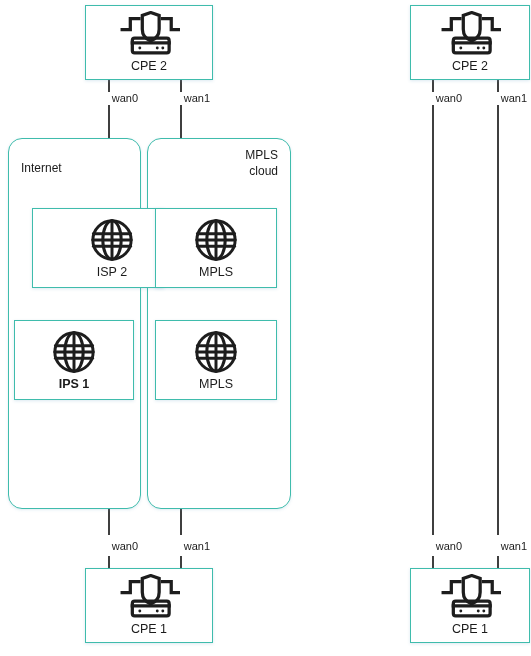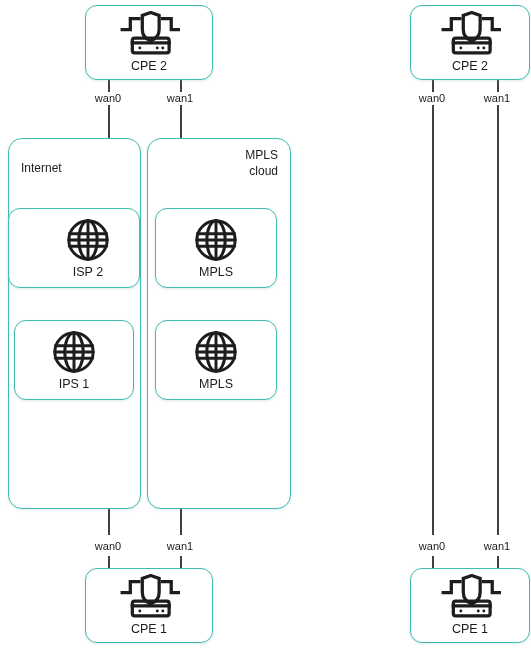--- a/index.html
+++ b/index.html
@@ -26,21 +26,21 @@
     position: absolute;
     width: 2px;
     background: #3f3f3f;
   }
   
   .port-label {
     position: absolute;
     font-size: 11px;
     line-height: 13px;
     color: #1b1b1b;
-    text-align: center;
+    text-align: right;
     white-space: nowrap;
     letter-spacing: 0px;
   }
   
   .cloud-box {
     position: absolute;
     border: 1.6px solid #3fbcac;
     border-radius: 14px;
     background: #ffffff;
     box-sizing: border-box;
@@ -52,21 +52,21 @@
     line-height: 16px;
     color: #1b1b1b;
     white-space: pre-line;
   }
   .cloud-title.left-align { text-align: left; }
   .cloud-title.right-align { text-align: right; }
   
   .node-box {
     position: absolute;
     border: 1.4px solid #3fbcac;
-    border-radius: 12px;
+    border-radius: 0;
     background: #ffffff;
     box-sizing: border-box;
     display: flex;
     flex-direction: column;
     align-items: center;
     justify-content: center;
     box-shadow: 0 1px 3px rgba(120,170,200,0.25);
   }
   .node-label {
     font-size: 12.5px;
@@ -113,21 +113,21 @@
           <polyline points="46.2,8 55.2,8 55.2,19.5 63.6,19.5"></polyline>
           <rect x="14.6" y="28.4" width="38.4" height="15.2" rx="2.4"></rect>
           <line x1="14.6" y1="33.2" x2="53" y2="33.2"></line>
           <circle cx="22.4" cy="38.6" r="1.5" fill="#1d1d1d" stroke="none"></circle>
           <circle cx="40.6" cy="38.6" r="1.5" fill="#1d1d1d" stroke="none"></circle>
           <circle cx="46.4" cy="38.6" r="1.5" fill="#1d1d1d" stroke="none"></circle>
         </svg>
       </span>
       <div class="node-label">CPE 2</div>
     </div>
-    <div class="node-box" style="left: 8px; top: 208px; width: 132px; height: 80px; border-color: rgb(63, 188, 172); padding-left: 28px;">
+    <div class="node-box" style="left: 32px; top: 208px; width: 132px; height: 80px; border-color: rgb(63, 188, 172); padding-left: 28px;">
       <span class="icon-wrap">
         <svg width="46" height="46" viewBox="0 0 48 48" fill="none" stroke="#1d1d1d" stroke-width="3.1" stroke-linecap="round">
           <circle cx="24" cy="24" r="20"></circle>
           <line x1="4.6" y1="17.4" x2="43.4" y2="17.4"></line>
           <line x1="4" y1="24" x2="44" y2="24"></line>
           <line x1="4.6" y1="30.6" x2="43.4" y2="30.6"></line>
           <line x1="24" y1="4" x2="24" y2="44"></line>
           <ellipse cx="24" cy="24" rx="9.6" ry="20"></ellipse>
         </svg>
       </span>
@@ -139,21 +139,21 @@
           <circle cx="24" cy="24" r="20"></circle>
           <line x1="4.6" y1="17.4" x2="43.4" y2="17.4"></line>
           <line x1="4" y1="24" x2="44" y2="24"></line>
           <line x1="4.6" y1="30.6" x2="43.4" y2="30.6"></line>
           <line x1="24" y1="4" x2="24" y2="44"></line>
           <ellipse cx="24" cy="24" rx="9.6" ry="20"></ellipse>
         </svg>
       </span>
       <div class="node-label">MPLS</div>
     </div>
-    <div class="node-box" style="left: 14px; top: 320px; width: 120px; height: 80px; border-color: rgb(63, 188, 172);">
+    <div class="node-box" style="left: 14px; top: 320px; width: 120px; height: 80px; border-color: rgb(63, 188, 172); font-weight: bold;">
       <span class="icon-wrap">
         <svg width="46" height="46" viewBox="0 0 48 48" fill="none" stroke="#1d1d1d" stroke-width="3.1" stroke-linecap="round">
           <circle cx="24" cy="24" r="20"></circle>
           <line x1="4.6" y1="17.4" x2="43.4" y2="17.4"></line>
           <line x1="4" y1="24" x2="44" y2="24"></line>
           <line x1="4.6" y1="30.6" x2="43.4" y2="30.6"></line>
           <line x1="24" y1="4" x2="24" y2="44"></line>
           <ellipse cx="24" cy="24" rx="9.6" ry="20"></ellipse>
         </svg>
       </span>

